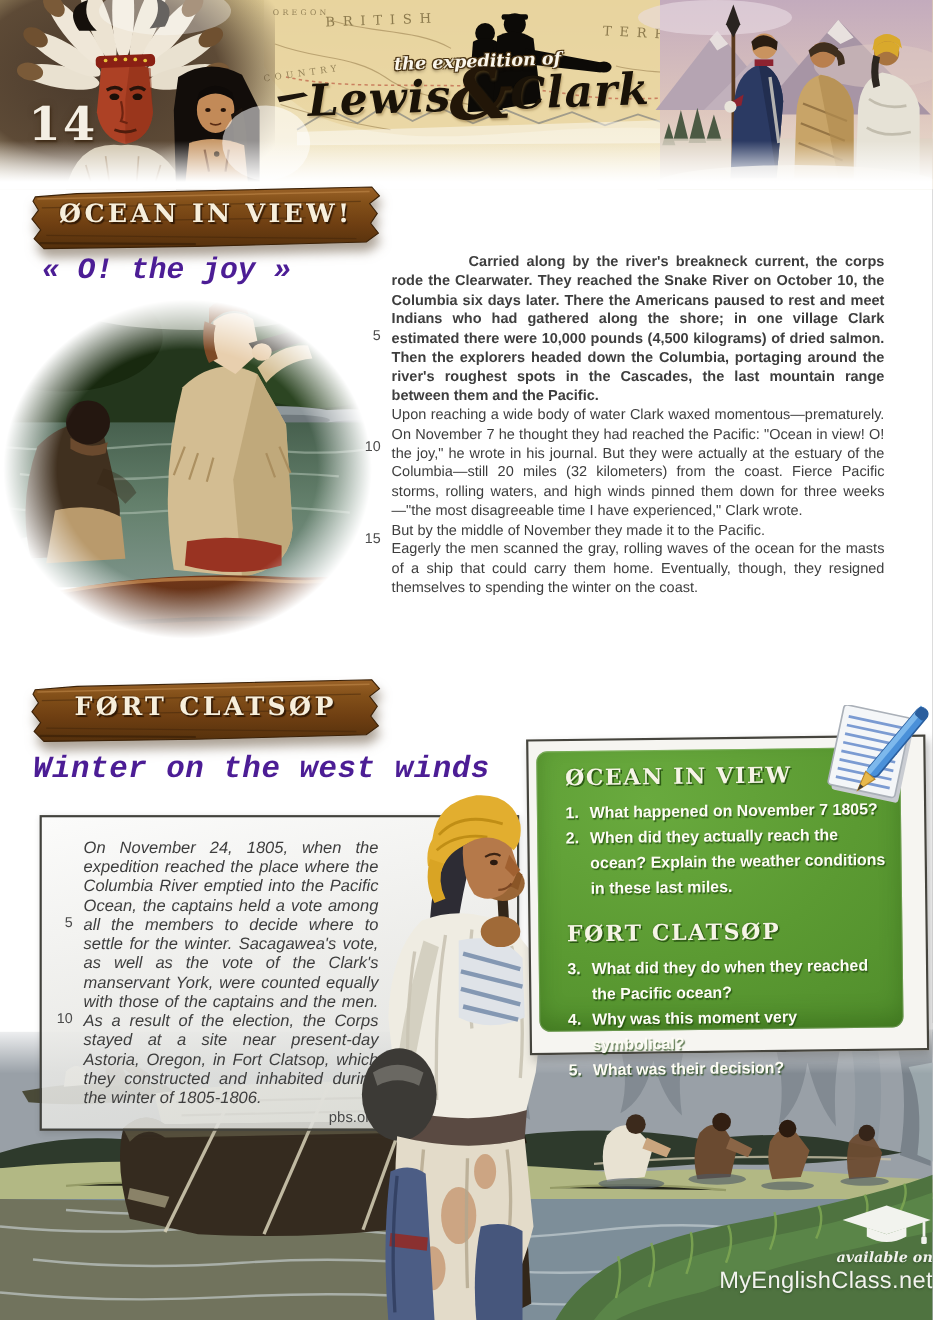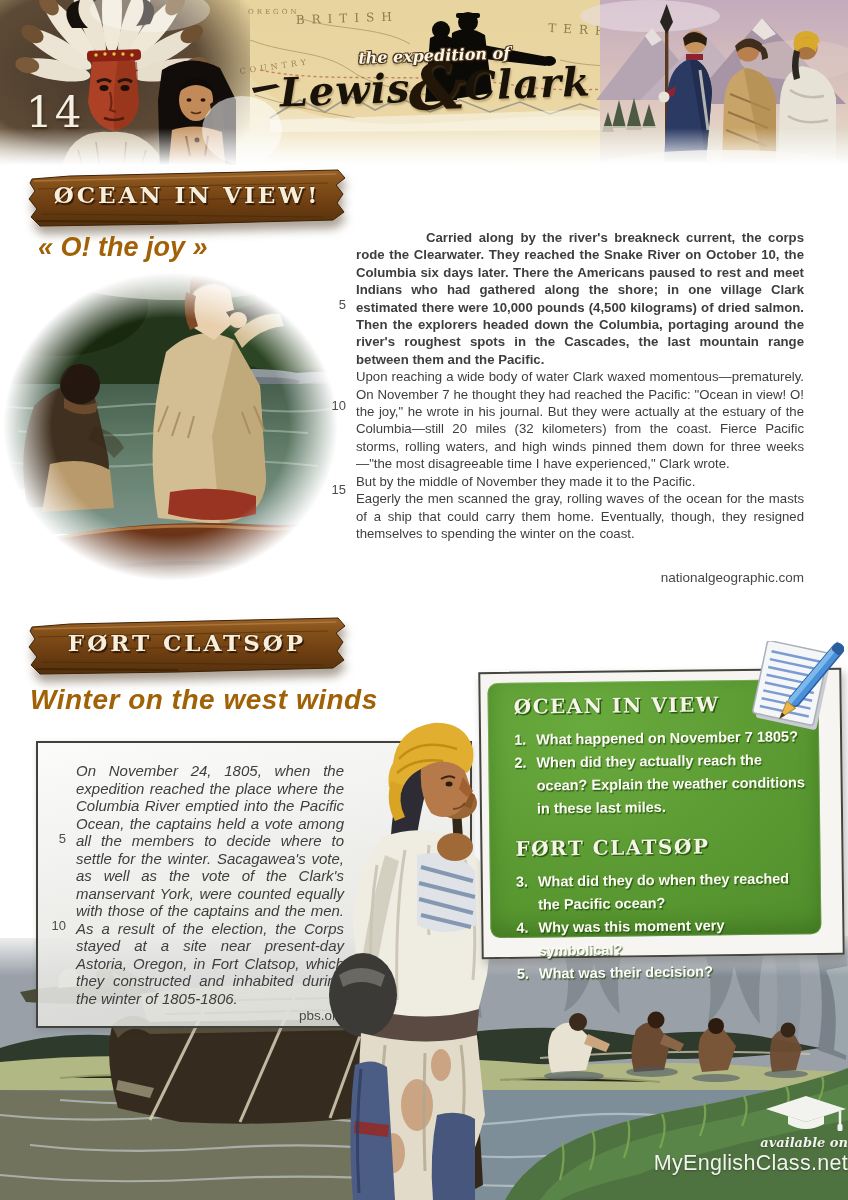--- a/index.html
+++ b/index.html
@@ -4,21 +4,21 @@
 <style>
   html,body{margin:0;padding:0;background:#9a9a9a;}
   .page{position:relative;width:848px;height:1200px;margin:0 auto;background:#ffffff;
         overflow:hidden;font-family:"Liberation Sans",sans-serif;}
   .abs{position:absolute;}
 
   
   .header{left:0;top:0;width:848px;height:172px;}
   .header::after{content:"";position:absolute;left:0;bottom:0;width:100%;height:44px;
         background:linear-gradient(rgba(255,255,255,0),#fff 85%);}
-  .page-number{left:26px;top:88px;font-family:"DejaVu Serif",serif;font-weight:normal;
+  .page-number{left:26px;top:88px;font-family:"DejaVu Serif",serif;font-weight:bold;
         font-size:42px;color:#f4efe4;letter-spacing:2px;
         text-shadow:1px 2px 2px rgba(55,35,15,.75),0 0 6px rgba(70,50,25,.5);z-index:6;}
   .logo{left:285px;top:46px;width:300px;text-align:center;transform:rotate(-2deg);z-index:5;}
   .logo .tagline{font-family:"DejaVu Serif",serif;font-style:italic;font-weight:bold;
         font-size:16px;color:#faf6ec;
         text-shadow:1px 1px 0 #4a3414,-1px 1px 0 #4a3414,1px -1px 0 #4a3414,-1px -1px 0 #4a3414,0 2px 3px rgba(40,25,8,.6);}
   .logo .main{display:flex;justify-content:center;align-items:center;margin-top:-4px;
         font-family:"DejaVu Serif",serif;font-style:italic;font-weight:bold;color:#191208;}
   .logo .nm{font-size:40px;letter-spacing:1px;text-shadow:1px 2px 2px rgba(120,90,40,.4);}
   .logo .amp{font-size:64px;line-height:.8;margin:0 -2px;color:#221608;
@@ -27,21 +27,21 @@
   
   .plank{width:318px;height:62px;z-index:4;}
   .plank svg{filter:drop-shadow(2px 8px 5px rgba(90,70,45,.5));}
   .plank .label{position:absolute;inset:0;display:flex;align-items:center;justify-content:center;
         padding-bottom:8px;font-family:"DejaVu Serif",serif;font-weight:bold;font-size:23px;
         letter-spacing:3px;color:#f7efdc;
         text-shadow:1.5px 2px 1px rgba(42,21,4,.9),-1px -1px 0 rgba(42,21,4,.35);}
   .banner1{left:28px;top:167px;}
   .banner2{left:28px;top:615px;}
 
-  .subtitle{font-family:Liberation Sans, sans-serif;font-style:italic;font-weight:bold;color:#a16207;
+  .subtitle{font-family:Liberation Mono, monospace;font-style:italic;font-weight:bold;color:#4c1d95;
         z-index:4;text-shadow:0 1px 1px rgba(255,255,255,.8);}
   .subtitle1{left:38px;top:232px;font-size:27px;}
   .subtitle2{left:30px;top:684px;font-size:28px;letter-spacing:.5px;}
 
   
   .article{left:356px;top:229px;width:448px;font-size:13.2px;line-height:17.4px;color:#3e3e3e;
         text-align:justify;z-index:3;}
   .article p{margin:0;}
   .article p.indent{text-indent:70px;font-weight:bold;}
   .lineno{width:22px;text-align:right;font-size:13px;color:#4c4c4c;z-index:3;}
@@ -390,21 +390,20 @@
 
   <div class="abs article">
     <p class="indent">Carried along by the river's breakneck current, the corps rode the Clearwater. They reached the Snake River on October 10, the Columbia six days later. There the Americans paused to rest and meet Indians who had gathered along the shore; in one village Clark estimated there were 10,000 pounds (4,500 kilograms) of dried salmon. Then the explorers headed down the Columbia, portaging around the river's roughest spots in the Cascades, the last mountain range between them and the Pacific.</p>
     <p>Upon reaching a wide body of water Clark waxed momentous—prematurely. On November 7 he thought they had reached the Pacific: "Ocean in view! O! the joy," he wrote in his journal. But they were actually at the estuary of the Columbia—still 20 miles (32 kilometers) from the coast. Fierce Pacific storms, rolling waters, and high winds pinned them down for three weeks—"the most disagreeable time I have experienced," Clark wrote.</p>
     <p>But by the middle of November they made it to the Pacific.</p>
     <p>Eagerly the men scanned the gray, rolling waves of the ocean for the masts of a ship that could carry them home. Eventually, though, they resigned themselves to spending the winter on the coast.</p>
   </div>
   <span class="abs lineno ln1">5</span>
   <span class="abs lineno ln2">10</span>
   <span class="abs lineno ln3">15</span>
-  <div class="abs attribution">nationalgeographic.com</div>
 
   <div class="abs plank banner2">
     <svg width="318" height="62" viewBox="0 0 318 62">
       <polygon points="4,12 42,9 310,3 317,11 308,18 315,27 309,36 316,45 305,53 150,57 12,59 3,50 9,42 1,32 7,24 2,16" fill="url(#woodgrad)" stroke="#3c2208" stroke-width="1"></polygon>
       <path d="M6,14 L308,7" stroke="#c89050" stroke-width="1.4" opacity=".5"></path>
       <path d="M10,22 L300,16 M14,47 L296,50 M60,34 L250,31" stroke="#3e2309" stroke-width="1.2" opacity=".45"></path>
       <path d="M8,54 L150,55" stroke="#2e1905" stroke-width="2" opacity=".5"></path>
     </svg>
     <div class="label">FØRT CLATSØP</div>
   </div>

